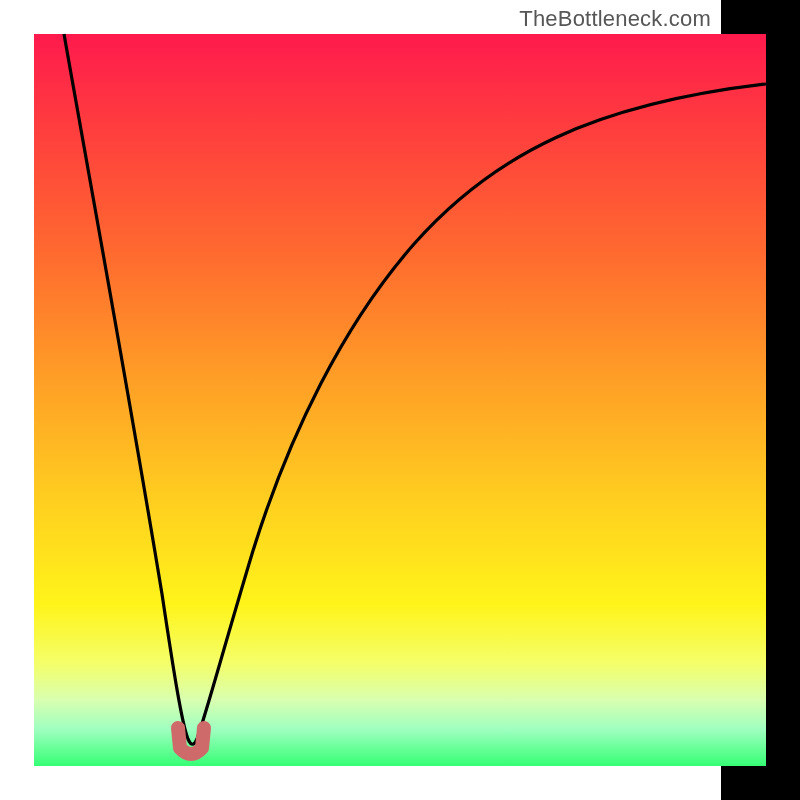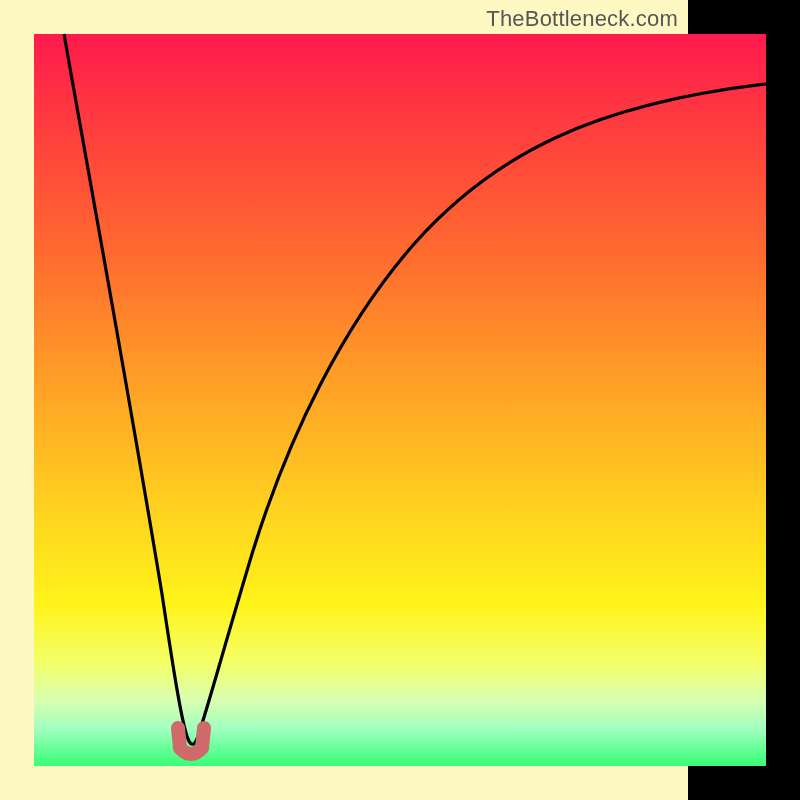--- a/index.html
+++ b/index.html
@@ -10,21 +10,22 @@
     overflow: hidden;
     background: #000;
     font-family: Arial, Helvetica, sans-serif;
   }
   .frame {
     position: absolute;
     left: 0;
     top: 0;
     width: 688px;
     height: 800px;
-    background: #fef9c3;
+    background: #ffffff;
+    padding-left: 33px;
   }
   .plot-area {
     position: absolute;
     left: 34px;
     top: 34px;
     width: 732px;
     height: 732px;
     
     background: linear-gradient(
       to bottom,

